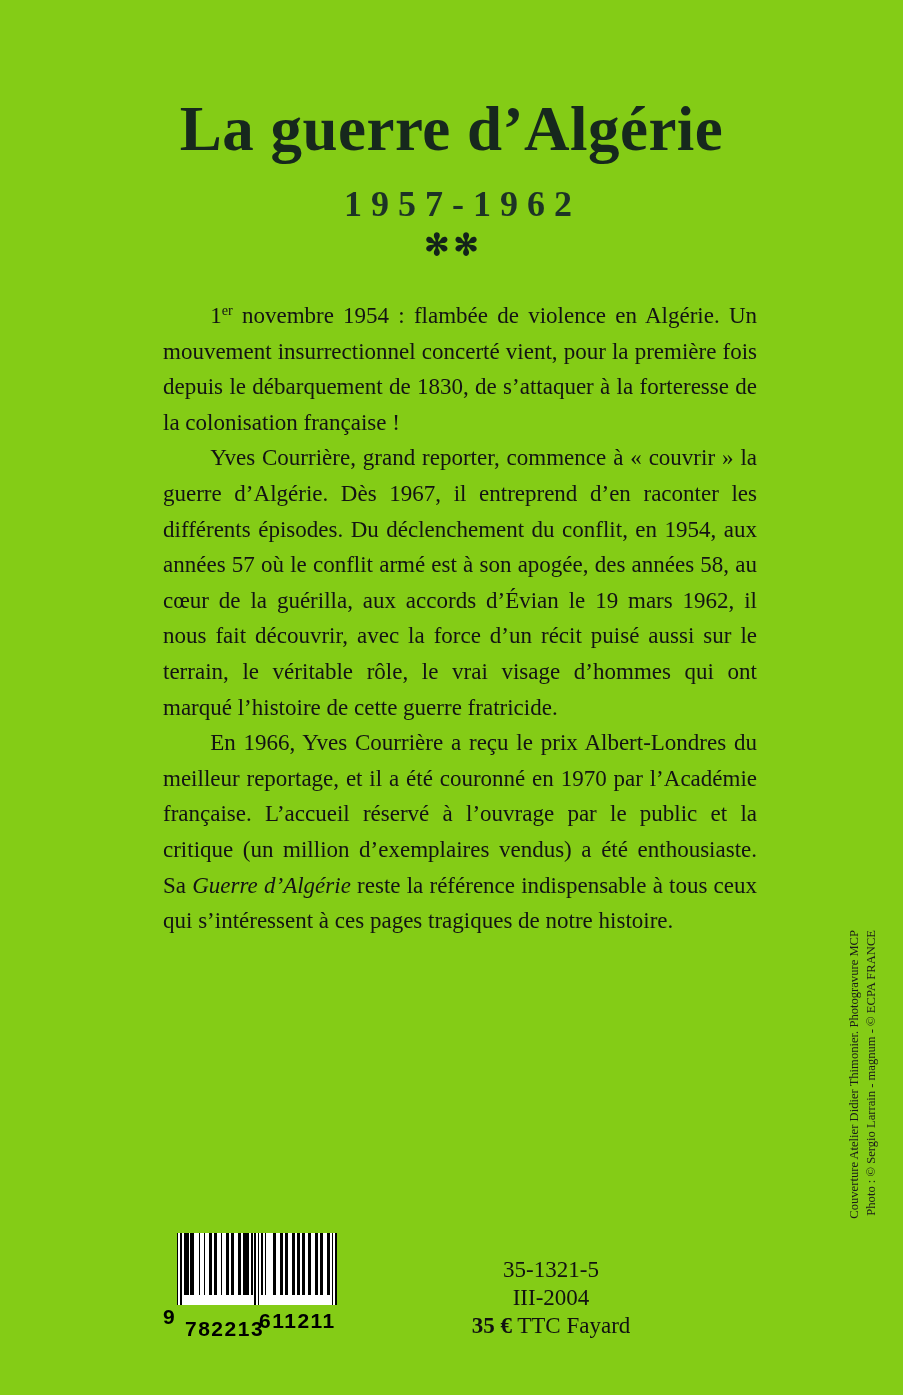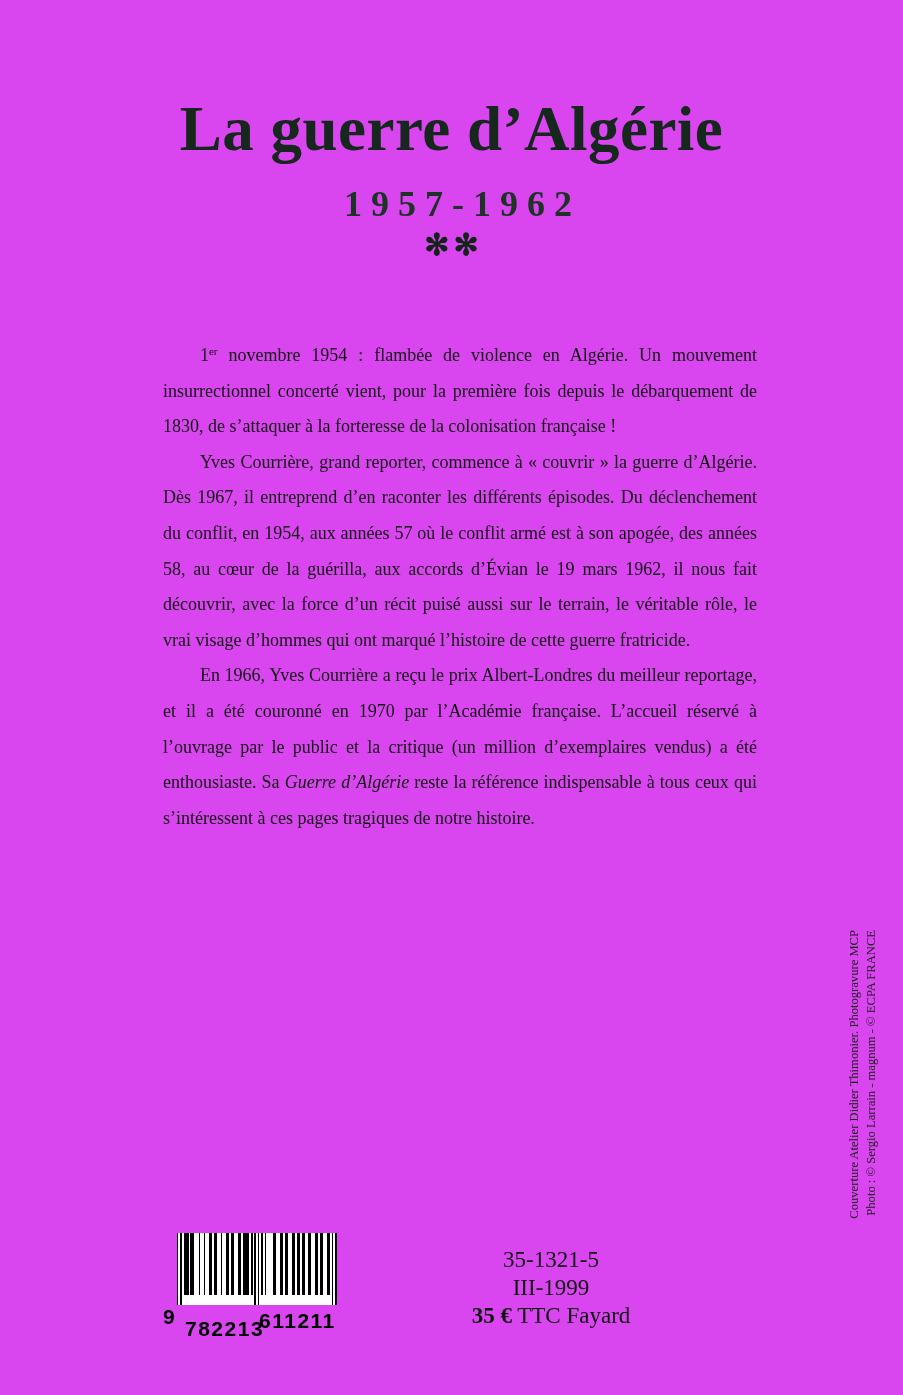--- a/index.html
+++ b/index.html
@@ -6,21 +6,21 @@
   html, body {
     margin: 0;
     padding: 0;
     background: #ffffff;
   }
 
   #page {
     position: relative;
     width: 903px;
     height: 1395px;
-    background: #d946ef;
+    background: #84cc16;
     overflow: hidden;
     font-family: "Liberation Serif", "DejaVu Serif", serif;
     color: #111111;
   }
 
   
   #title-block {
     position: absolute;
     left: 0;
     top: 96px;
@@ -57,26 +57,25 @@
     padding-left: 4px;
     line-height: 1.1;
   }
 
   
   #blurb {
     position: absolute;
     left: 163px;
     top: 298px;
     width: 594px;
-    font-size: 18px;
+    font-size: 23px;
     line-height: 35.6px;
     text-align: justify;
     text-justify: inter-word;
     color: #131313;
-    margin-top: 40px;
   }
 
   #blurb p {
     margin: 0;
     text-indent: 2.05em;
   }
 
   #blurb p.spaced-before {
     margin-top: 35.6px;
   }
@@ -170,21 +169,21 @@
 
   #barcode-digits .right-group {
     position: absolute;
     left: 96px;
     top: 4px;
   }
 
   #isbn-block {
     position: absolute;
     left: 238px;
-    top: 13px;
+    top: 23px;
     width: 300px;
     text-align: center;
     font-size: 23px;
     line-height: 28px;
     color: #111111;
   }
 
   #isbn-block .price-line .price {
     font-weight: bold;
   }
@@ -253,21 +252,21 @@
         </div>
       <div id="barcode-digits">
         <span class="lead">9</span>
         <span class="left-group">782213</span>
         <span class="right-group">611211</span>
       </div>
     </div>
 
     <div id="isbn-block">
       <div>35-1321-5</div>
-      <div>III-1999</div>
+      <div>III-2004</div>
       <div class="price-line">
         <span class="price">35 €</span>
         <span>TTC Fayard</span>
       </div>
     </div>
 
   </div>
 
 </div>
 

